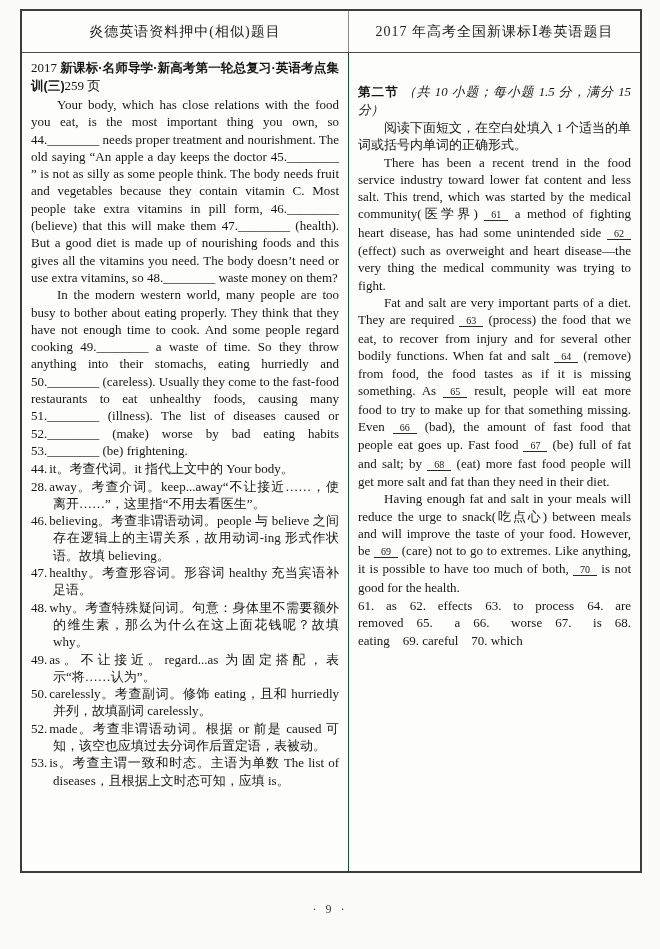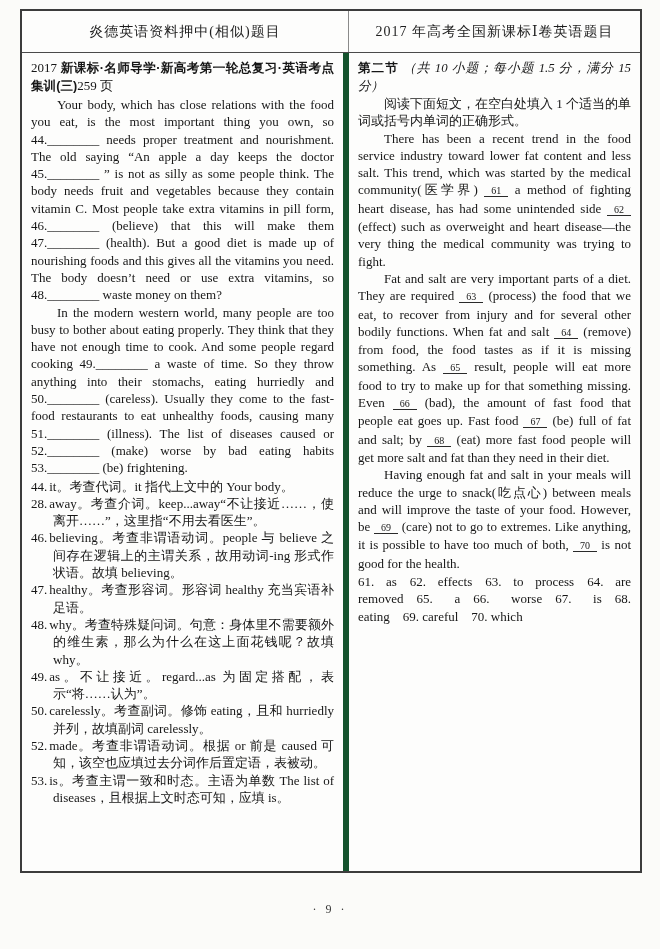--- a/index.html
+++ b/index.html
@@ -25,22 +25,22 @@
   }
   .hdr-cell.left { width: 327px; border-right: 1px solid #8a8a8a; text-align: center; }
   .hdr-cell.right { flex: 1; }
 
   .body-row { display: flex; height: calc(100% - 42px); }
   .col {
     padding: 6px 9px 0 9px;
     font-size: 13px; line-height: 17.3px;
     text-align: justify;
   }
-  .col-left { width: 327px; border-right: 6px solid #14532d; }
-  .col-right { flex: 1; }
+  .col-left { width: 327px; border-right: 1px solid #14532d; }
+  .col-right { flex: 1; margin-top: 24px; }
 
   .src-title { font-size: 13px; line-height: 18px; margin-bottom: 1px; }
   .bold {
     font-family: "Liberation Sans", "DejaVu Sans", sans-serif;
     font-weight: 700; font-size: 12.6px;
   }
   .kai { font-style: italic; font-size: 12.8px; }
 
   .para { text-indent: 2em; }
 

